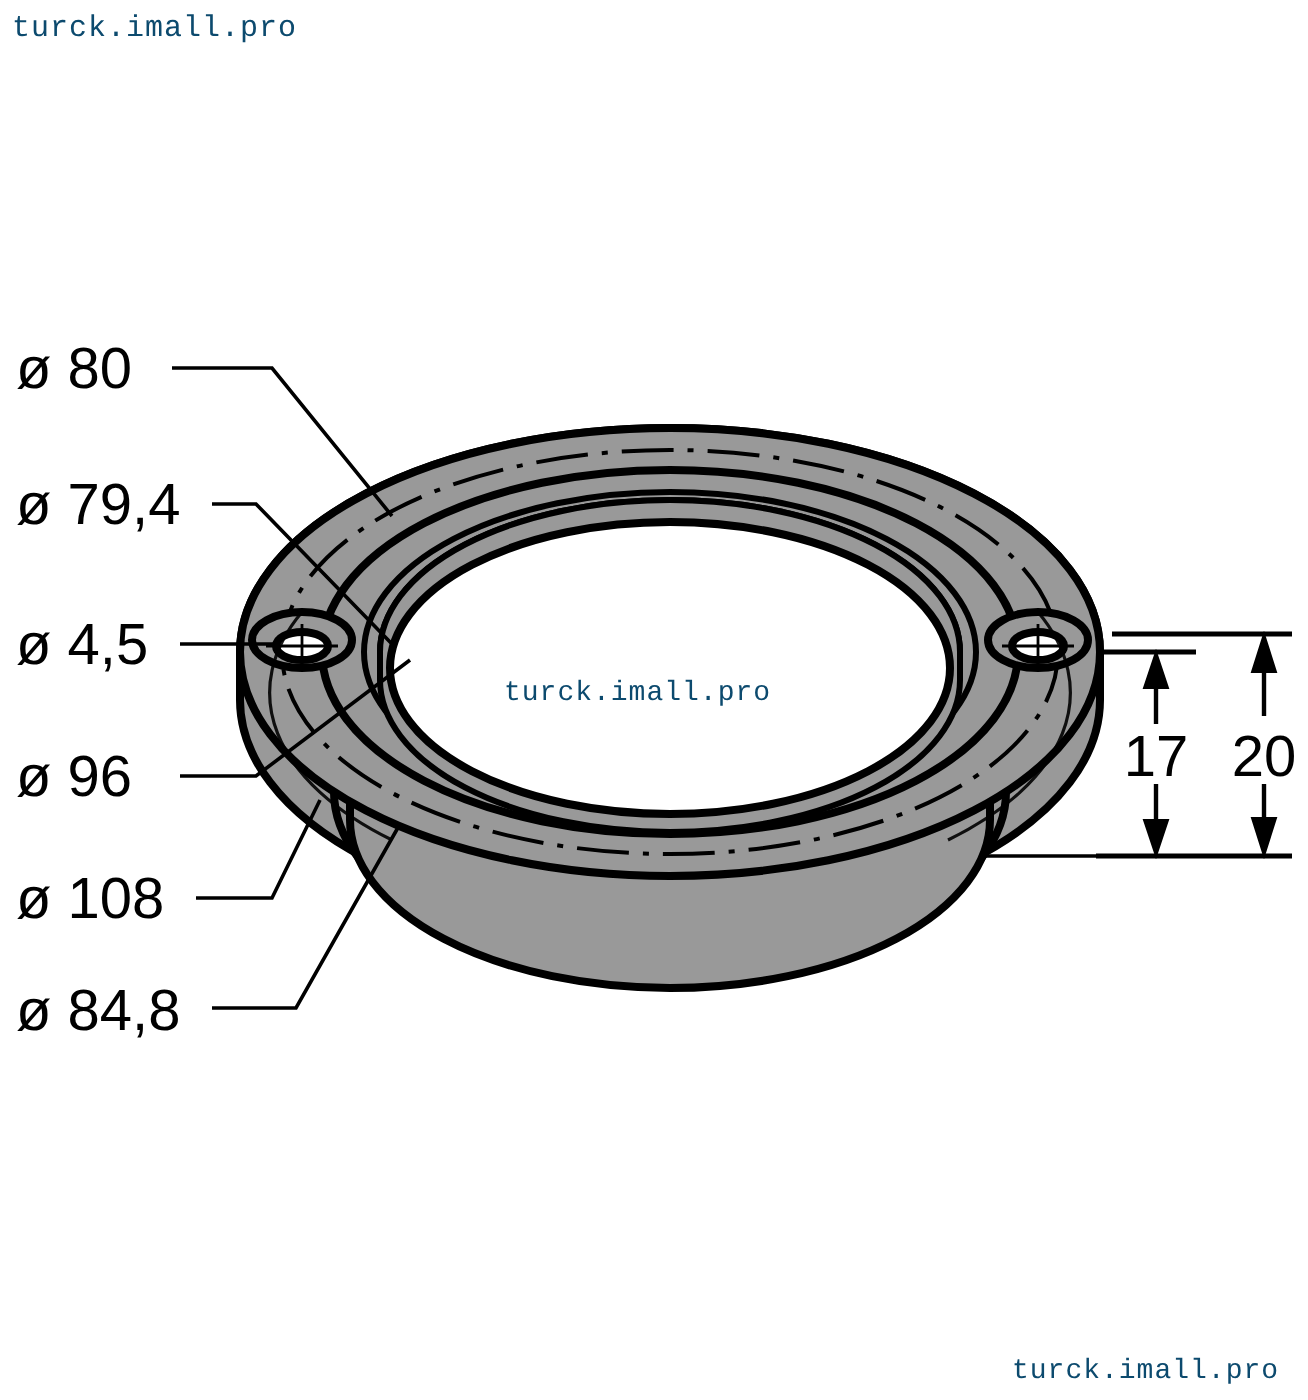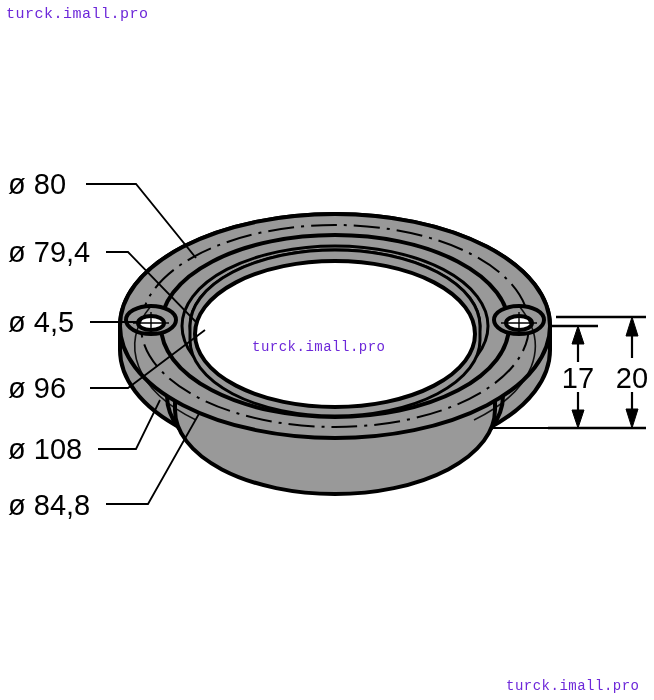--- a/index.html
+++ b/index.html
@@ -19,21 +19,21 @@
   #drawing-svg {
     position: absolute;
     left: 0;
     top: 0;
     width: 654px;
     height: 700px;
   }
   .wm {
     position: absolute;
     font-family: "Liberation Mono", monospace;
-    color: #6d28d9;
+    color: #0c4a6e;
     white-space: pre;
     letter-spacing: 0.5px;
     user-select: none;
   }
   #wm-top    { left: 6px;   top: 6px;   font-size: 15px; }
   #wm-center { left: 252px; top: 339px; font-size: 14px; }
   #wm-bottom { left: 506px; top: 678px; font-size: 14px; }
 </style>
 </head>
 <body>

